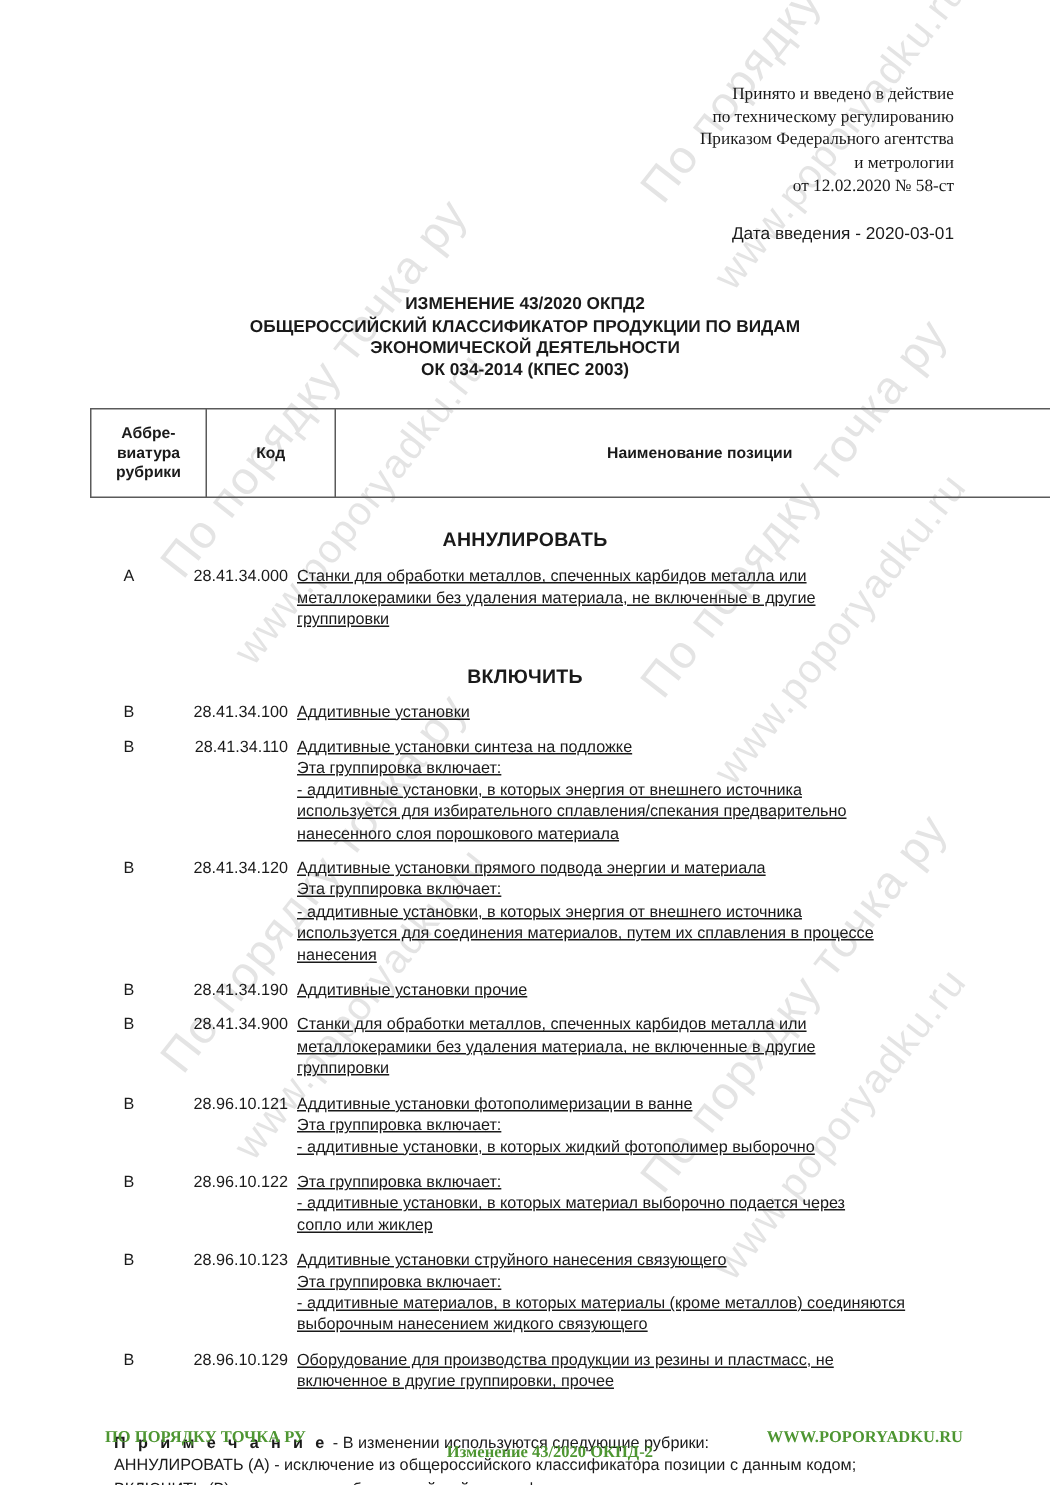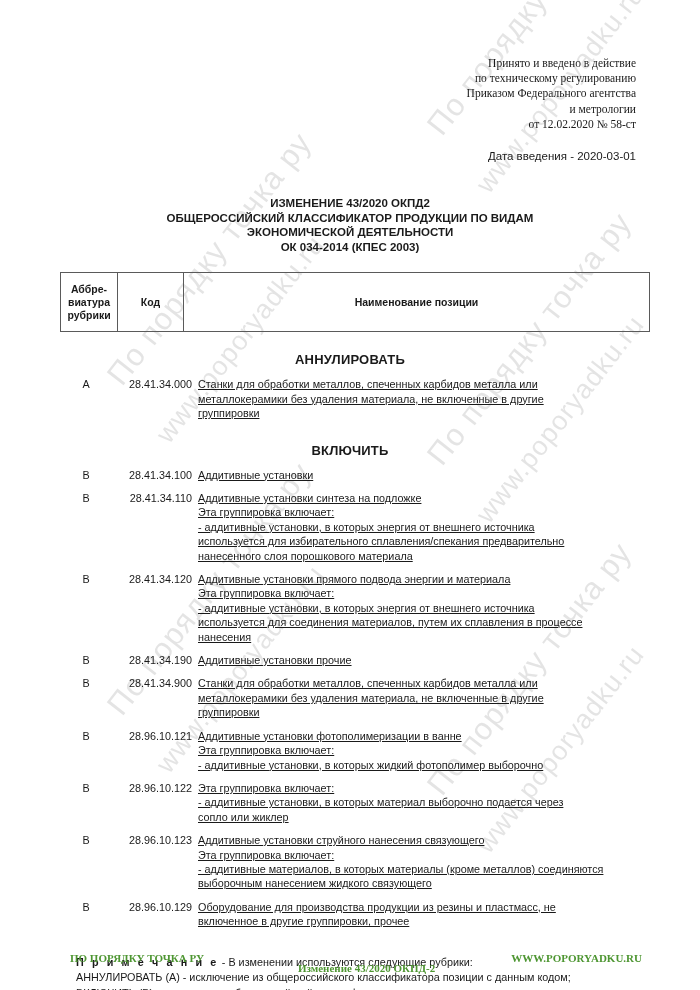--- a/index.html
+++ b/index.html
@@ -77,21 +77,21 @@
     margin: 18px 0 0 60px;
     width: 574px;
     table-layout: fixed;
   }
   table.hdr td {
     border: 1px solid #5a5a5a;
     font-size: 10.5px;
     font-weight: bold;
     text-align: center;
     vertical-align: middle;
-    padding: 6px 2px;
+    padding: 6px 12px;
     height: 46px;
     line-height: 13px;
   }
   .col-abbr { width: 52px; }
   .col-code { width: 61px; }
   .col-name { width: 461px; }
 
   
   .sec-title {
     text-align: center;

